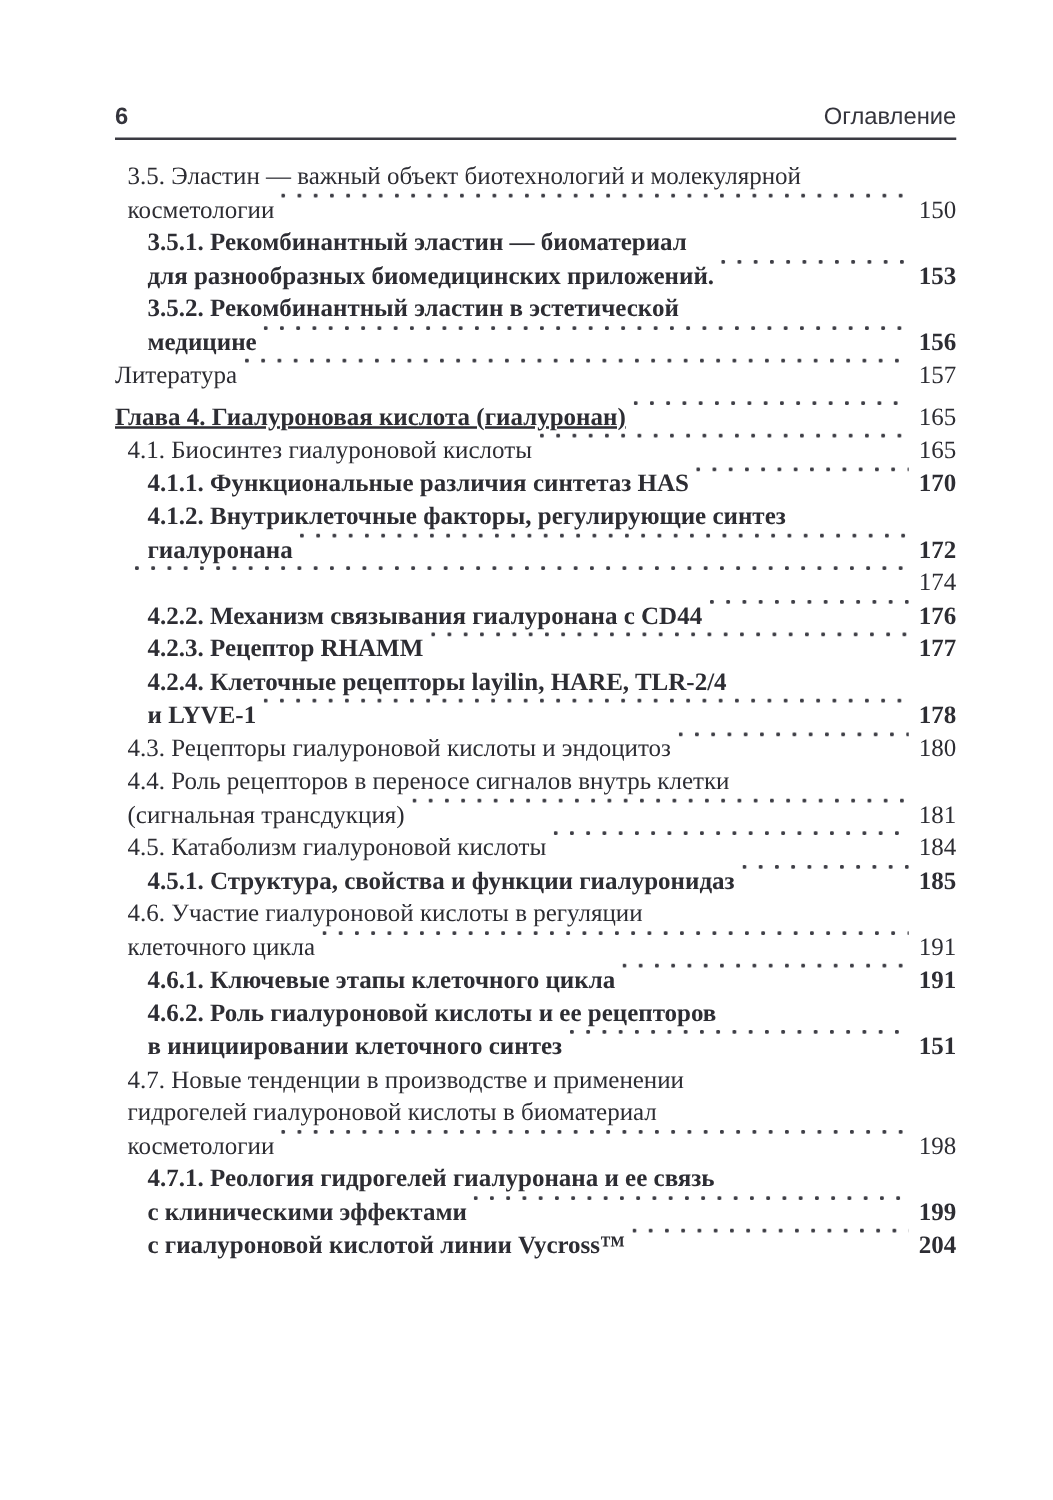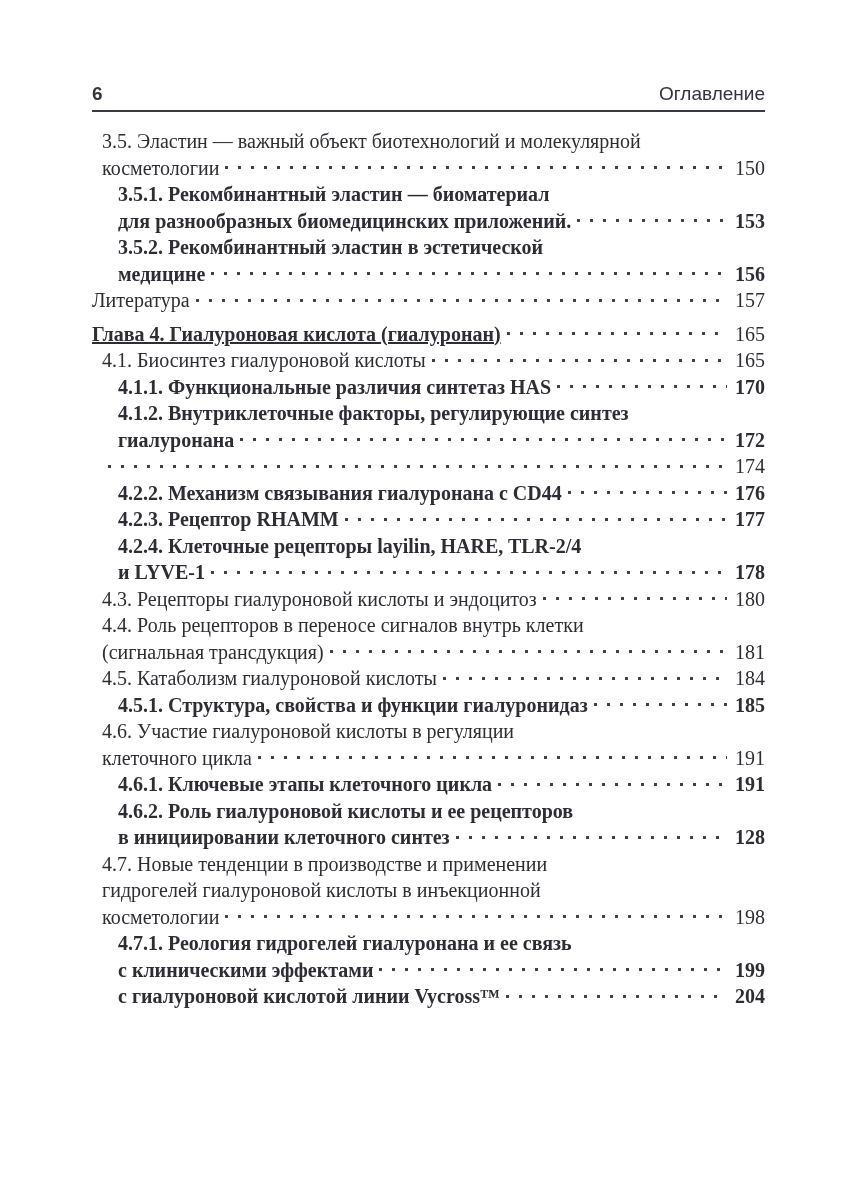--- a/index.html
+++ b/index.html
@@ -43,21 +43,21 @@
     line-height: 26.5px;
   }
   .entry { padding-left: 0; }
   .entry.lvl1 { padding-left: 10px; }
   .entry.lvl2 { padding-left: 26px; font-weight: bold; }
   .entry.gap  { margin-top: 7px; }
   .entry.bold .txt { font-weight: bold; text-decoration: underline; }
 
   .line {
     display: flex;
-    align-items: center;
+    align-items: flex-start;
   }
   .line .txt {
     flex: 0 0 auto;
     white-space: pre;
   }
   .dots {
     flex: 1 1 auto;
     min-width: 14px;
     height: 3px;
     margin: 0 8px 0 6px;
@@ -223,29 +223,29 @@
           <span class="pg">191</span>
         </div>
       </div>
       <div class="entry lvl2">
         <div class="line">
           <span class="txt">4.6.2. Роль гиалуроновой кислоты и ее рецепторов</span>
         </div>
         <div class="line">
           <span class="txt">в инициировании клеточного синтез</span>
           <span class="dots"></span>
-          <span class="pg">128</span>
+          <span class="pg">151</span>
         </div>
       </div>
       <div class="entry lvl1">
         <div class="line">
           <span class="txt">4.7. Новые тенденции в производстве и применении</span>
         </div>
         <div class="line">
-          <span class="txt">гидрогелей гиалуроновой кислоты в инъекционной</span>
+          <span class="txt">гидрогелей гиалуроновой кислоты в биоматериал</span>
         </div>
         <div class="line">
           <span class="txt">косметологии</span>
           <span class="dots"></span>
           <span class="pg">198</span>
         </div>
       </div>
       <div class="entry lvl2">
         <div class="line">
           <span class="txt">4.7.1. Реология гидрогелей гиалуронана и ее связь</span>

